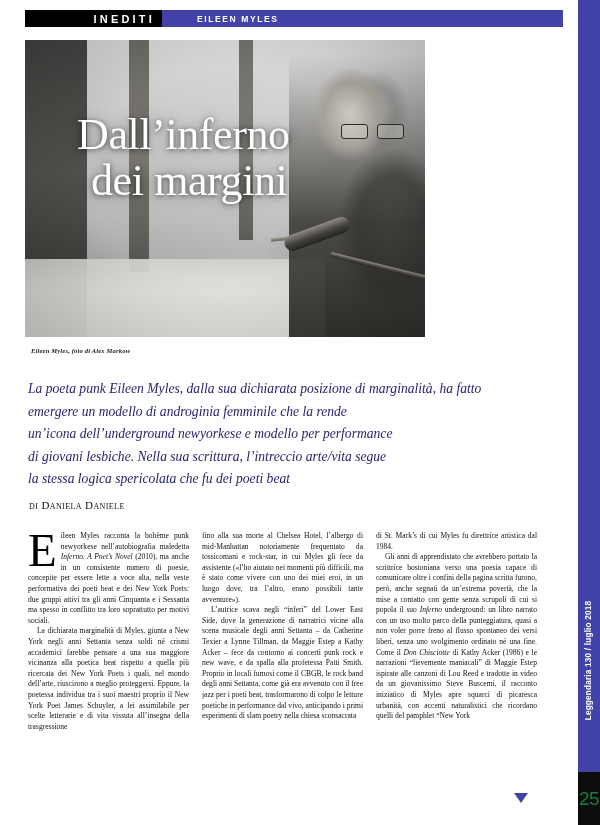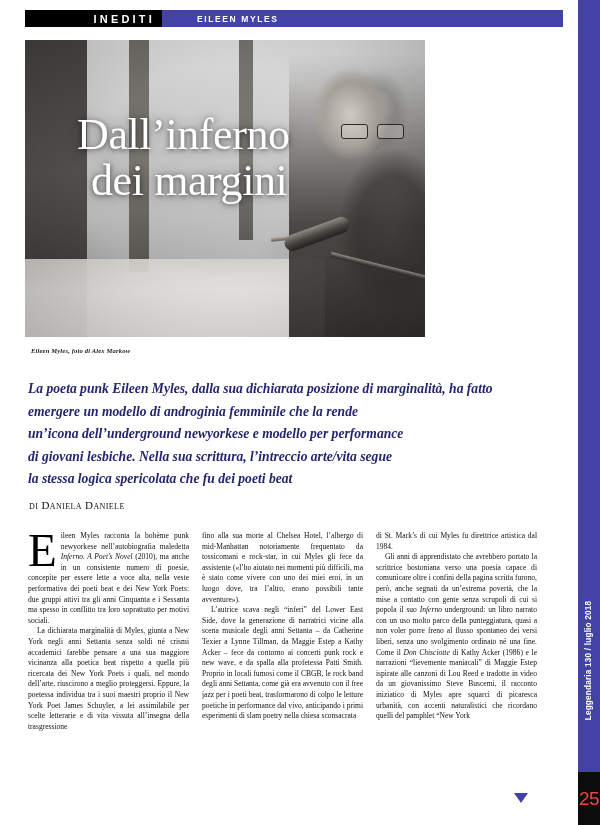--- a/index.html
+++ b/index.html
@@ -218,21 +218,21 @@
     left: 28px;
     top: 378px;
     width: 500px;
     color: #25256e;
     font-family: "Liberation Serif", serif;
     font-style: italic;
     font-size: 13.6px;
     line-height: 1.66;
     margin: 0;
   }
-  .standfirst .sf-line { display: block; font-weight: bold; }
+  .standfirst .sf-line { display: block; }
 
   
   .byline {
     position: absolute;
     left: 29px;
     top: 499px;
     color: #111111;
     font-family: "Liberation Serif", serif;
     font-size: 11px;
     letter-spacing: 0.4px;
@@ -326,21 +326,21 @@
     left: 0;
     top: 772px;
     width: 22px;
     height: 53px;
     background: #0d0d0d;
     display: flex;
     align-items: center;
     justify-content: center;
   }
   .rail-black span {
-    color: #ef4444;
+    color: #15803d;
     font-family: "Liberation Sans", sans-serif;
     font-size: 19px;
     font-weight: normal;
     letter-spacing: -0.5px;
   }
 </style>
 </head>
 <body>
 
 <div id="page">

